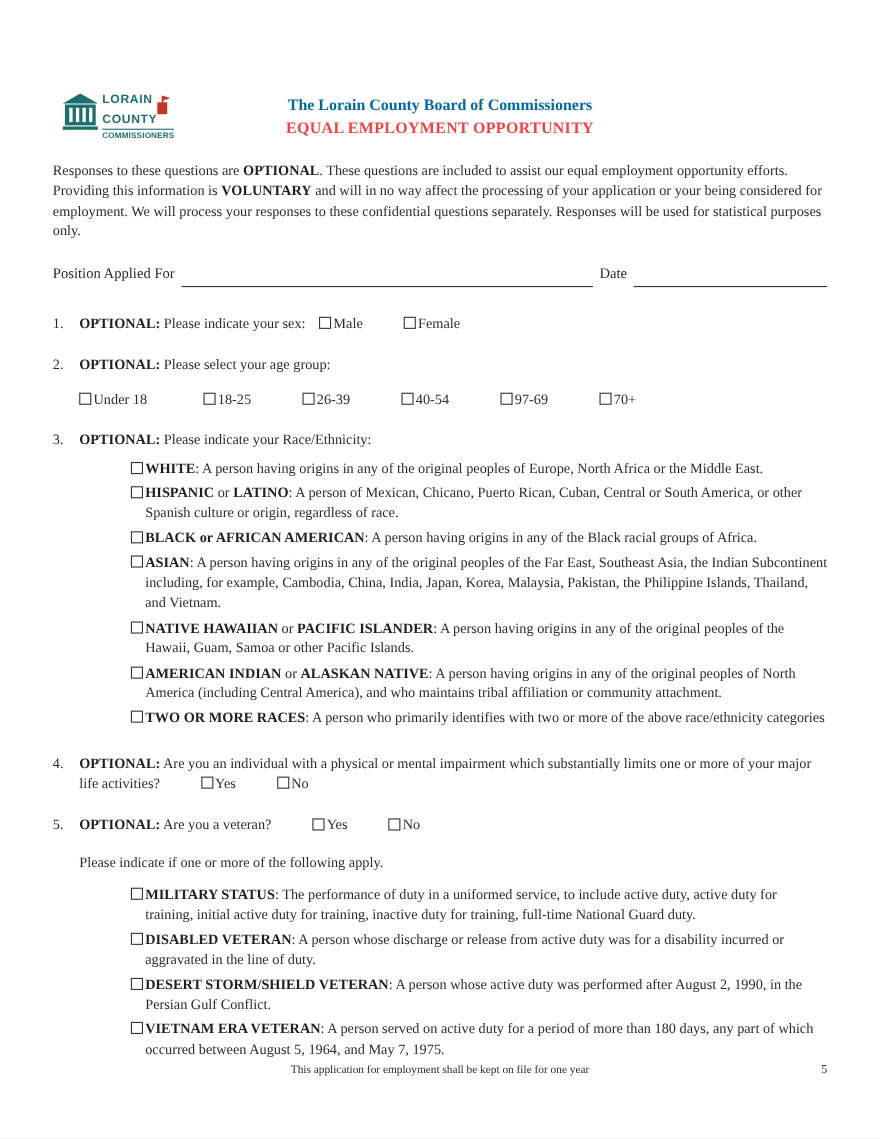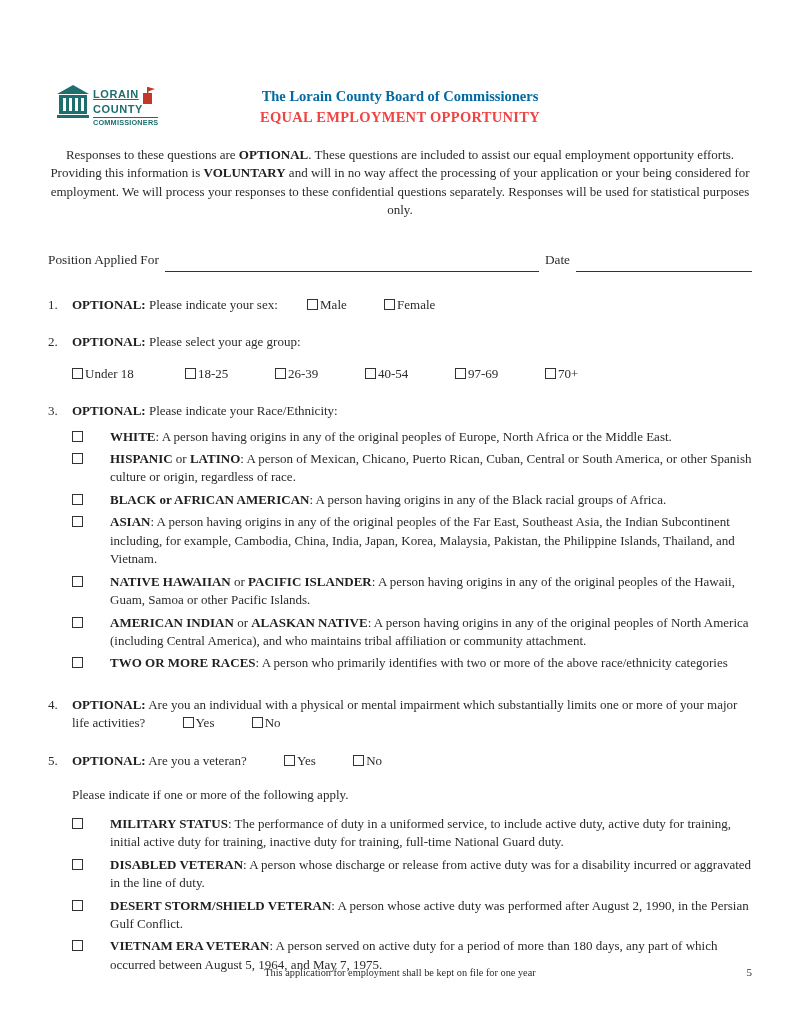--- a/index.html
+++ b/index.html
@@ -15,58 +15,58 @@
     overflow: hidden;
     font-size: 13px;
     line-height: 1.42;
   }
 
   
   .doc-header { position: relative; min-height: 50px; margin-bottom: 16px; }
   .logo { position: absolute; left: 8px; top: 0; display: flex; align-items: flex-start; gap: 3px; }
   .logo-icon { display: block; }
   .logo-lines { display: flex; flex-direction: column; font-family: "Liberation Sans", sans-serif; font-weight: bold; color: #1e6e6d; line-height: 1.05; padding-top: 6px; }
-  .ll-row { display: flex; align-items: center; gap: 2px; text-decoration: underline; }
+  .ll-row { display: flex; align-items: flex-start; gap: 2px; }
   .ll1, .ll2 { font-size: 11px; letter-spacing: .6px; }
   .ll3 { font-size: 7.3px; letter-spacing: .2px; border-top: 1.5px solid #1e6e6d; margin-top: 1px; padding-top: 1px; }
   .titles { text-align: center; padding-top: 6px; }
   .title { font-weight: bold; font-size: 14.5px; color: #0369a1; }
   .subtitle { font-weight: bold; font-size: 14.5px; letter-spacing: .3px; color: #ef4444; }
 
   
-  .intro { margin-bottom: 31px; text-align: center; }
+  .intro { margin-bottom: 20px; }
 
   
   .field-line { display: flex; margin-bottom: 24px; font-size: 13.3px; }
   .fl-label { white-space: nowrap; padding-bottom: 2px; }
   .fill { flex: 1; border-bottom: 1px solid #333; margin: 0 6px; align-self: stretch; }
   .fill.short { flex: 0 0 176px; margin-right: 0; }
 
   
   .q { display: flex; margin-bottom: 19px; }
   .qnum { width: 24px; flex-shrink: 0; }
   .qbody { flex: 1; }
   b { font-weight: bold; color: #1f1f1f; }
 
   .cb {
     display: inline-block; width: 11px; height: 11px;
     border: 1px solid #333; background: #fff;
     vertical-align: -1px; flex-shrink: 0;
   }
   .inline-opt { white-space: nowrap; margin-left: 34px; }
   .inline-opt .cb { margin-right: 2px; }
-  .inline-opt-first { margin-left: 26px; }
+  .inline-opt-first { margin-left: 9px; }
 
   .age-row { display: flex; margin-top: 13px; }
   .age-row .inline-opt { margin-left: 0; width: 90px; }
   .age-row .inline-opt:first-child { width: 113px; }
   .age-row .inline-opt:last-child { width: auto; }
 
   .check-list { list-style: none; margin-top: 7px; }
-  .check-item { display: flex; gap: 27px; margin-bottom: 4px; }
+  .check-item { display: flex; gap: 2px; margin-bottom: 4px; margin-left: 47px; }
   .check-item .cb { margin-top: 3px; }
   .ci-text { flex: 1; }
 
   .sub-note { margin: 16px 0 10px 0; }
 
   
   .footer { position: absolute; left: 48px; right: 48px; bottom: 54px; text-align: center; font-size: 10.3px; color: #2b2b2b; }
   .page-num { position: absolute; right: 0; top: -1px; font-size: 11px; }
 </style>
 </head>

